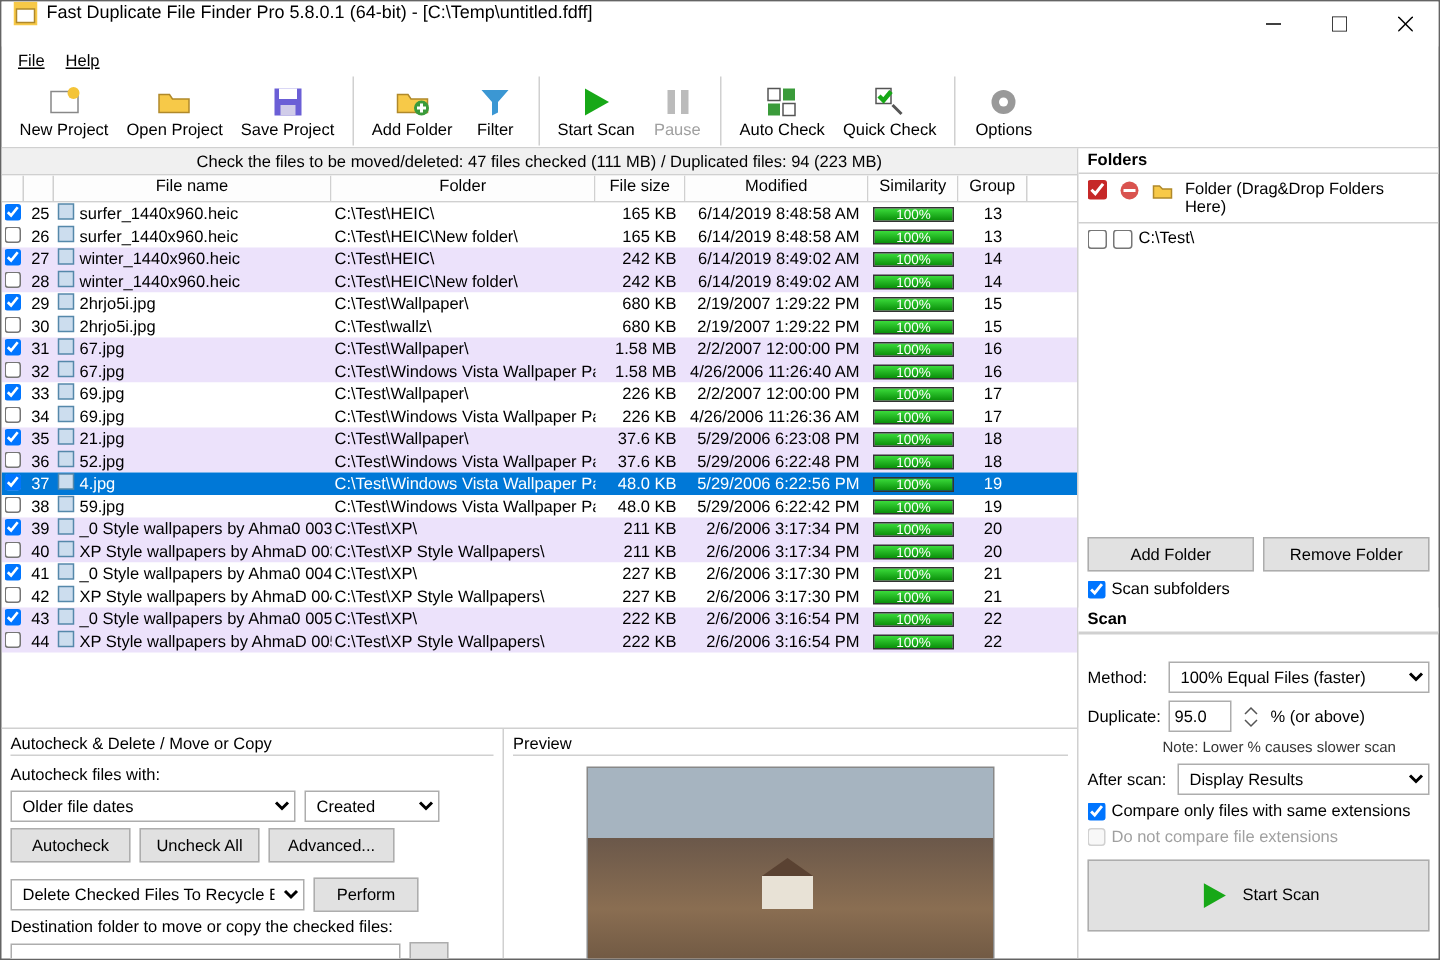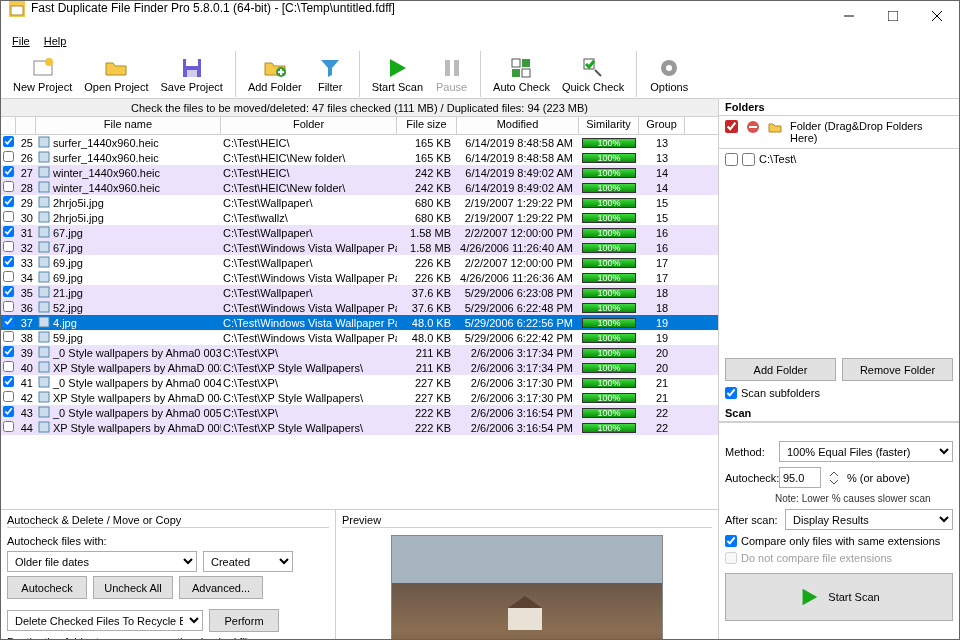--- a/index.html
+++ b/index.html
@@ -30,21 +30,21 @@
 .cb input { width: 11px; height: 11px; }
 .cnum { width: 20px; padding-right: 3px; text-align: right; }
 .ic { width: 15px; text-align: center; }
 .cname { width: 170px; padding-left: 2px; white-space: nowrap; overflow: hidden; }
 .cfolder { width: 176px; padding-left: 2px; white-space: nowrap; overflow: hidden; }
 .csize { width: 60px; text-align: right; padding-right: 6px; white-space: nowrap; }
 .cmod { width: 122px; text-align: right; padding-right: 6px; white-space: nowrap; }
 .csim { width: 60px; display: flex; align-items: center; justify-content: center; padding: 0 3px; }
 .csim .bar { width: 100%; height: 10px; background: linear-gradient(#3bdb3b,#0a8f0a); border: 1px solid #333; position: relative; display: flex; align-items: center; justify-content: center; color: #fff; font-size: 9px; }
 .cgrp { width: 46px; text-align: center; }
-.bottom-panels { height: 130px; border-top: 1px solid #d0d0d0; display: flex; margin-top: 32px; }
+.bottom-panels { height: 154px; border-top: 1px solid #d0d0d0; display: flex; margin-top: 32px; }
 .panel { border-right: 1px solid #d0d0d0; padding: 3px 6px; display: flex; flex-direction: column; gap: 4px; }
 .panel-title { font-size: 11px; padding: 1px 0; border-bottom: 1px solid #d0d0d0; margin-bottom: 3px; }
 .lbl { font-size: 11px; }
 select, input[type=text] { height: 21px; border: 1px solid #adadad; padding: 0 3px; font-size: 11px; background: #fff; }
 .btn { height: 23px; border: 1px solid #adadad; background: #e1e1e1; padding: 0 10px; font-size: 11px; display: inline-flex; align-items: center; justify-content: center; }
 .row { display: flex; gap: 6px; align-items: center; }
 .chkrow { display: flex; align-items: center; gap: 4px; font-size: 11px; }
 .chkrow input { width: 12px; height: 12px; }
 .rightcol { width: 240px; display: flex; flex-direction: column; }
 .sect-head { font-weight: bold; font-size: 11px; padding: 2px 6px; background: #fff; border-bottom: 1px solid #d0d0d0; }
@@ -562,21 +562,21 @@
         <span>Scan subfolders</span>
       </label>
 
     <div class="sect-head">Scan</div>
     <div class="scan-panel">
       <div class="row">
           <span class="lbl" style="width:48px">Method:</span>
           <select style="flex:1"><option>100% Equal Files (faster)</option></select>
         </div>
       <div class="row">
-          <span class="lbl" style="width:48px">Autocheck:</span>
+          <span class="lbl" style="width:48px">Duplicate:</span>
           <input type="text" style="width: 42px;" value="95.0">
           <svg width="14" height="18">
             <path d="M3 7l4-4 4 4M3 11l4 4 4-4" stroke="#555" fill="none"></path>
           </svg>
           <span class="lbl">% (or above)</span>
         </div>
       <div class="note">Note: Lower % causes slower scan</div>
       <div class="row">
           <span class="lbl" style="width:54px">After scan:</span>
           <select style="flex:1"><option>Display Results</option></select>

